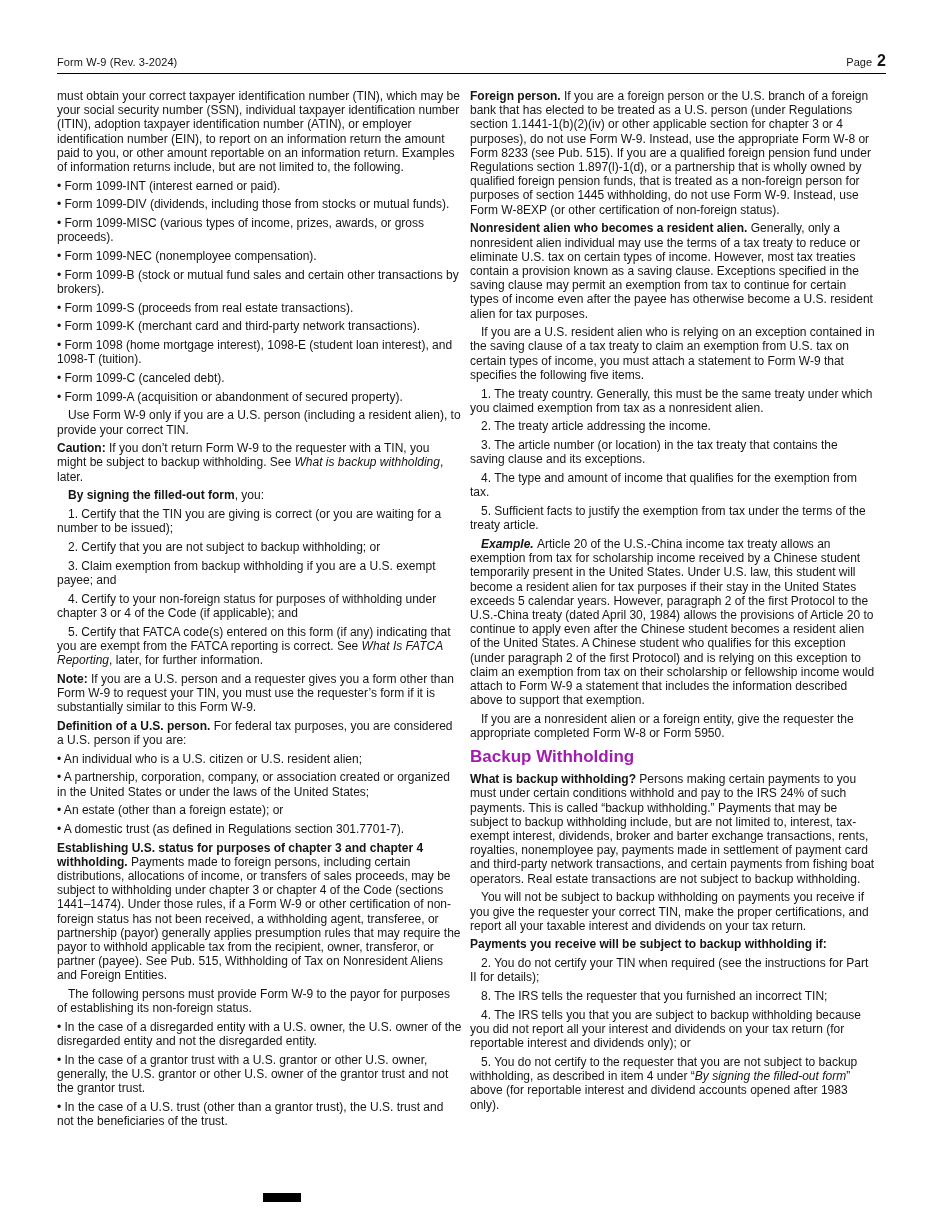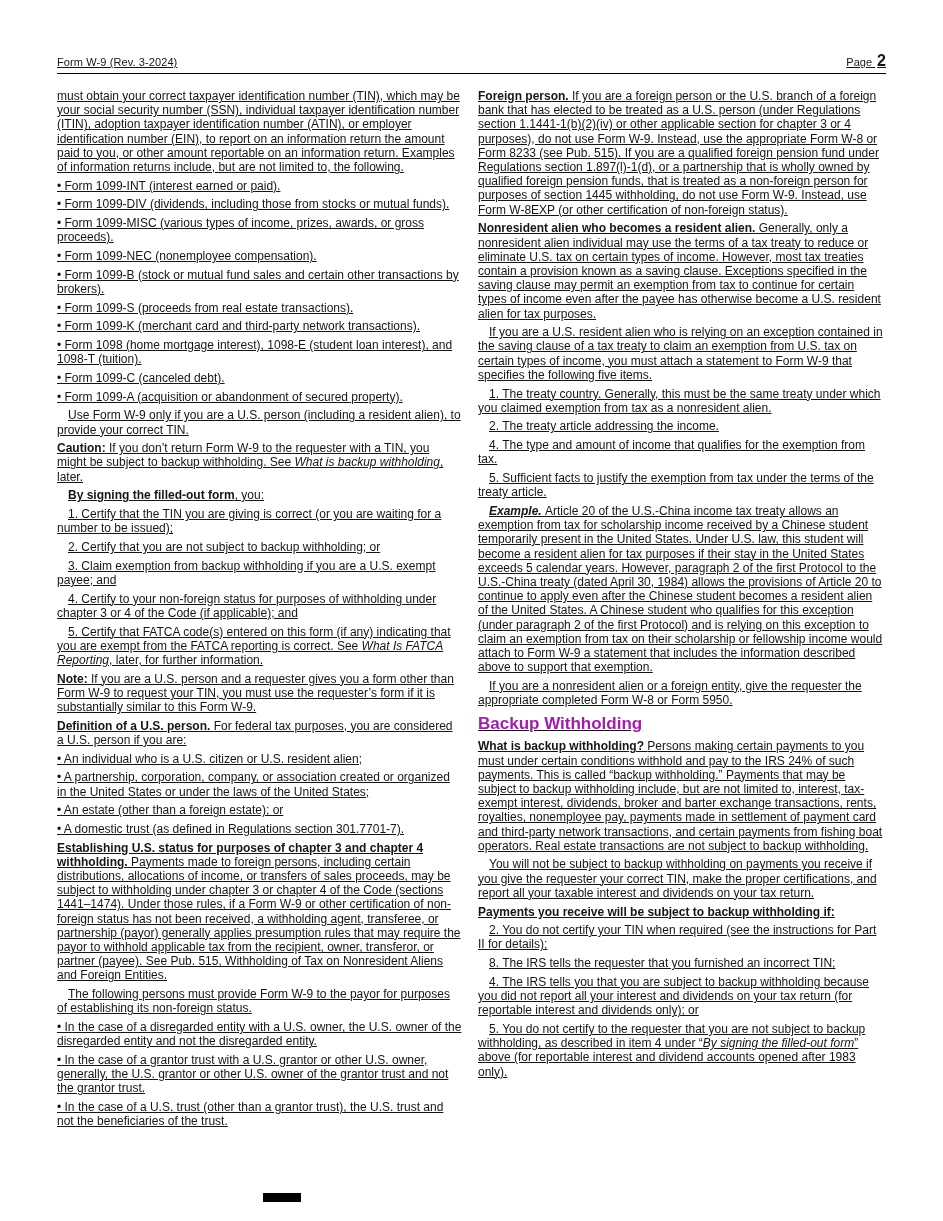--- a/index.html
+++ b/index.html
@@ -11,35 +11,34 @@
     position: relative;
     font-family: "Liberation Sans", "DejaVu Sans", sans-serif;
     color: #151515;
     overflow: hidden;
   }
   .page {
     position: absolute;
     inset: 0;
     padding: 52px 57px 0 57px;
     overflow: hidden;
-    text-decoration: underline;
   }
   .page-header {
     display: flex;
     justify-content: space-between;
     align-items: baseline;
     border-bottom: 1.5px solid #000;
     padding-bottom: 3px;
   }
   .form-title { font-size: 11px; letter-spacing: 0.1px; }
   .page-indicator { font-size: 11px; }
   .page-num { font-weight: bold; font-size: 16px; margin-left: 2px; }
   .columns {
     display: flex;
-    gap: 16px;
+    gap: 8px;
     margin-top: 15px;
   }
   .col {
     width: 405px;
     font-size: 12px;
     line-height: 14.2px;
     text-align: left;
   }
   .col p { margin: 0 0 4.5px 0; }
   .col p.pi, .col p.ni { text-indent: 11px; }
@@ -106,20 +105,21 @@
         <p class="li"><span>• In the case of a disregarded entity with a U.S. owner, the U.S. owner of the disregarded entity and not the disregarded entity.</span></p>
         <p class="li"><span>• In the case of a grantor trust with a U.S. grantor or other U.S. owner, generally, the U.S. grantor or other U.S. owner of the grantor trust and not the grantor trust.</span></p>
         <p class="li"><span>• In the case of a U.S. trust (other than a grantor trust), the U.S. trust and not the beneficiaries of the trust.</span></p>
       </div>
     <div class="col">
         <p class="p"><span class="s-b">Foreign person. </span><span>If you are a foreign person or the U.S. branch of a foreign bank that has elected to be treated as a U.S. person (under Regulations section 1.1441-1(b)(2)(iv) or other applicable section for chapter 3 or 4 purposes), do not use Form W-9. Instead, use the appropriate Form W-8 or Form 8233 (see Pub. 515). If you are a qualified foreign pension fund under Regulations section 1.897(l)-1(d), or a partnership that is wholly owned by qualified foreign pension funds, that is treated as a non-foreign person for purposes of section 1445 withholding, do not use Form W-9. Instead, use Form W-8EXP (or other certification of non-foreign status).</span></p>
         <p class="p"><span class="s-b">Nonresident alien who becomes a resident alien. </span><span>Generally, only a nonresident alien individual may use the terms of a tax treaty to reduce or eliminate U.S. tax on certain types of income. However, most tax treaties contain a provision known as a saving clause. Exceptions specified in the saving clause may permit an exemption from tax to continue for certain types of income even after the payee has otherwise become a U.S. resident alien for tax purposes.</span></p>
         <p class="pi"><span>If you are a U.S. resident alien who is relying on an exception contained in the saving clause of a tax treaty to claim an exemption from U.S. tax on certain types of income, you must attach a statement to Form W-9 that specifies the following five items.</span></p>
         <p class="ni"><span>1. The treaty country. Generally, this must be the same treaty under which you claimed exemption from tax as a nonresident alien.</span></p>
         <p class="ni"><span>2. The treaty article addressing the income.</span></p>
+        <p class="ni"><span>3. The article number (or location) in the tax treaty that contains the saving clause and its exceptions.</span></p>
         <p class="ni"><span>4. The type and amount of income that qualifies for the exemption from tax.</span></p>
         <p class="ni"><span>5. Sufficient facts to justify the exemption from tax under the terms of the treaty article.</span></p>
         <p class="pi"><span class="s-bi">Example. </span><span>Article 20 of the U.S.-China income tax treaty allows an exemption from tax for scholarship income received by a Chinese student temporarily present in the United States. Under U.S. law, this student will become a resident alien for tax purposes if their stay in the United States exceeds 5 calendar years. However, paragraph 2 of the first Protocol to the U.S.-China treaty (dated April 30, 1984) allows the provisions of Article 20 to continue to apply even after the Chinese student becomes a resident alien of the United States. A Chinese student who qualifies for this exception (under paragraph 2 of the first Protocol) and is relying on this exception to claim an exemption from tax on their scholarship or fellowship income would attach to Form W-9 a statement that includes the information described above to support that exemption.</span></p>
         <p class="pi"><span>If you are a nonresident alien or a foreign entity, give the requester the appropriate completed Form W-8 or Form 5950.</span></p>
         <h2 class="section-heading"><span>Backup Withholding</span></h2>
         <p class="p"><span class="s-b">What is backup withholding? </span><span>Persons making certain payments to you must under certain conditions withhold and pay to the IRS 24% of such payments. This is called “backup withholding.” Payments that may be subject to backup withholding include, but are not limited to, interest, tax-exempt interest, dividends, broker and barter exchange transactions, rents, royalties, nonemployee pay, payments made in settlement of payment card and third-party network transactions, and certain payments from fishing boat operators. Real estate transactions are not subject to backup withholding.</span></p>
         <p class="pi"><span>You will not be subject to backup withholding on payments you receive if you give the requester your correct TIN, make the proper certifications, and report all your taxable interest and dividends on your tax return.</span></p>
         <p class="p"><span class="s-b">Payments you receive will be subject to backup withholding if:</span></p>
         <p class="ni"><span>2. You do not certify your TIN when required (see the instructions for Part II for details);</span></p>
         <p class="ni"><span>8. The IRS tells the requester that you furnished an incorrect TIN;</span></p>

